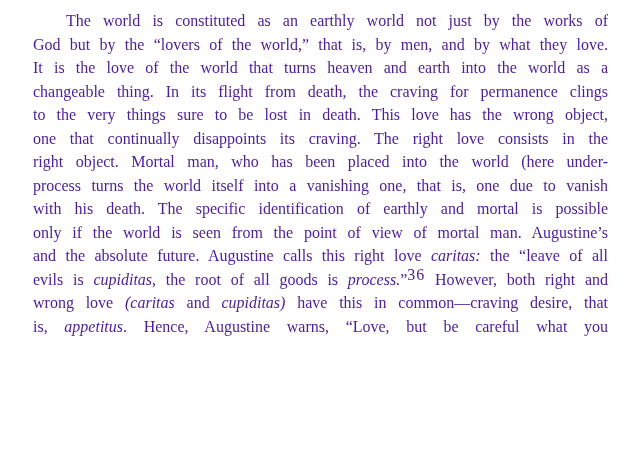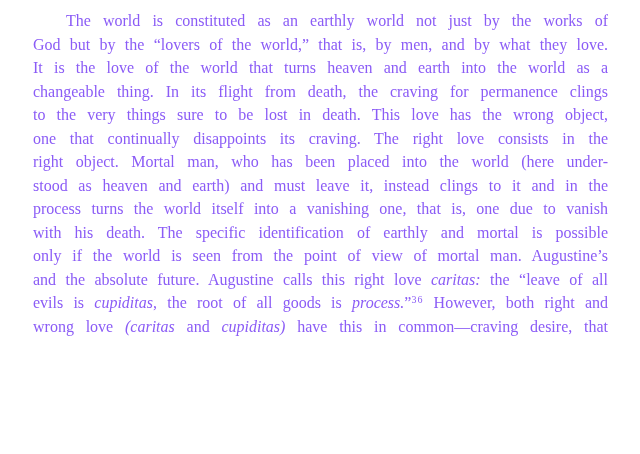--- a/index.html
+++ b/index.html
@@ -15,61 +15,61 @@
     overflow: hidden;
   }
   .paragraph {
     position: absolute;
     left: 33px;
     top: 9px;
     width: 575px;
     font-family: "Liberation Serif", "DejaVu Serif", serif;
     font-size: 16px;
     line-height: 23.5px;
-    color: #8b5cf6;
+    color: #4c1d95;
     -webkit-font-smoothing: antialiased;
   }
   .line {
     height: 23.5px;
     overflow: hidden;
     text-align: justify;
     text-align-last: justify;
     white-space: normal;
   }
   .line.indent {
     text-indent: 33px;
   }
   .line.last {
     text-align-last: left;
   }
   .italic {
     font-style: italic;
   }
   sup.fnref {
-    font-size: 10px;
+    font-size: 16px;
     line-height: 0;
     vertical-align: baseline;
     position: relative;
     top: -5px;
     letter-spacing: 1px;
   }
 </style>
 </head>
 <body>
 
 <div class="page">
   <div class="paragraph">
       <div class="line indent"><span>The world is constituted as an earthly world not just by the works of</span></div>
       <div class="line"><span>God but by the “lovers of the world,” that is, by men, and by what they love.</span></div>
       <div class="line"><span>It is the love of the world that turns heaven and earth into the world as a</span></div>
       <div class="line"><span>changeable thing. In its flight from death, the craving for permanence clings</span></div>
       <div class="line"><span>to the very things sure to be lost in death. This love has the wrong object,</span></div>
       <div class="line"><span>one that continually disappoints its craving. The right love consists in the</span></div>
       <div class="line"><span>right object. Mortal man, who has been placed into the world (here under-</span></div>
-      <div class="line"><span>stood as heaven and earth) and must leave it, instead clings to it and in the</span></div>
       <div class="line"><span>process turns the world itself into a vanishing one, that is, one due to vanish</span></div>
       <div class="line"><span>with his death. The specific identification of earthly and mortal is possible</span></div>
       <div class="line"><span>only if the world is seen from the point of view of mortal man. Augustine’s</span></div>
       <div class="line"><span>and the absolute future. Augustine calls this right love </span><span class="italic">caritas:</span><span> the “leave of all</span></div>
       <div class="line"><span>evils is </span><span class="italic">cupiditas</span><span>, the root of all goods is </span><span class="italic">process.</span><span>”</span><sup class="fnref">36</sup><span> However, both right and</span></div>
       <div class="line"><span>wrong love </span><span class="italic">(caritas</span><span> and </span><span class="italic">cupiditas)</span><span> have this in common—craving desire, that</span></div>
+      <div class="line"><span>is, </span><span class="italic">appetitus</span><span>. Hence, Augustine warns, “Love, but be careful what you</span></div>
     </div>
 </div>
 
 </body></html>

